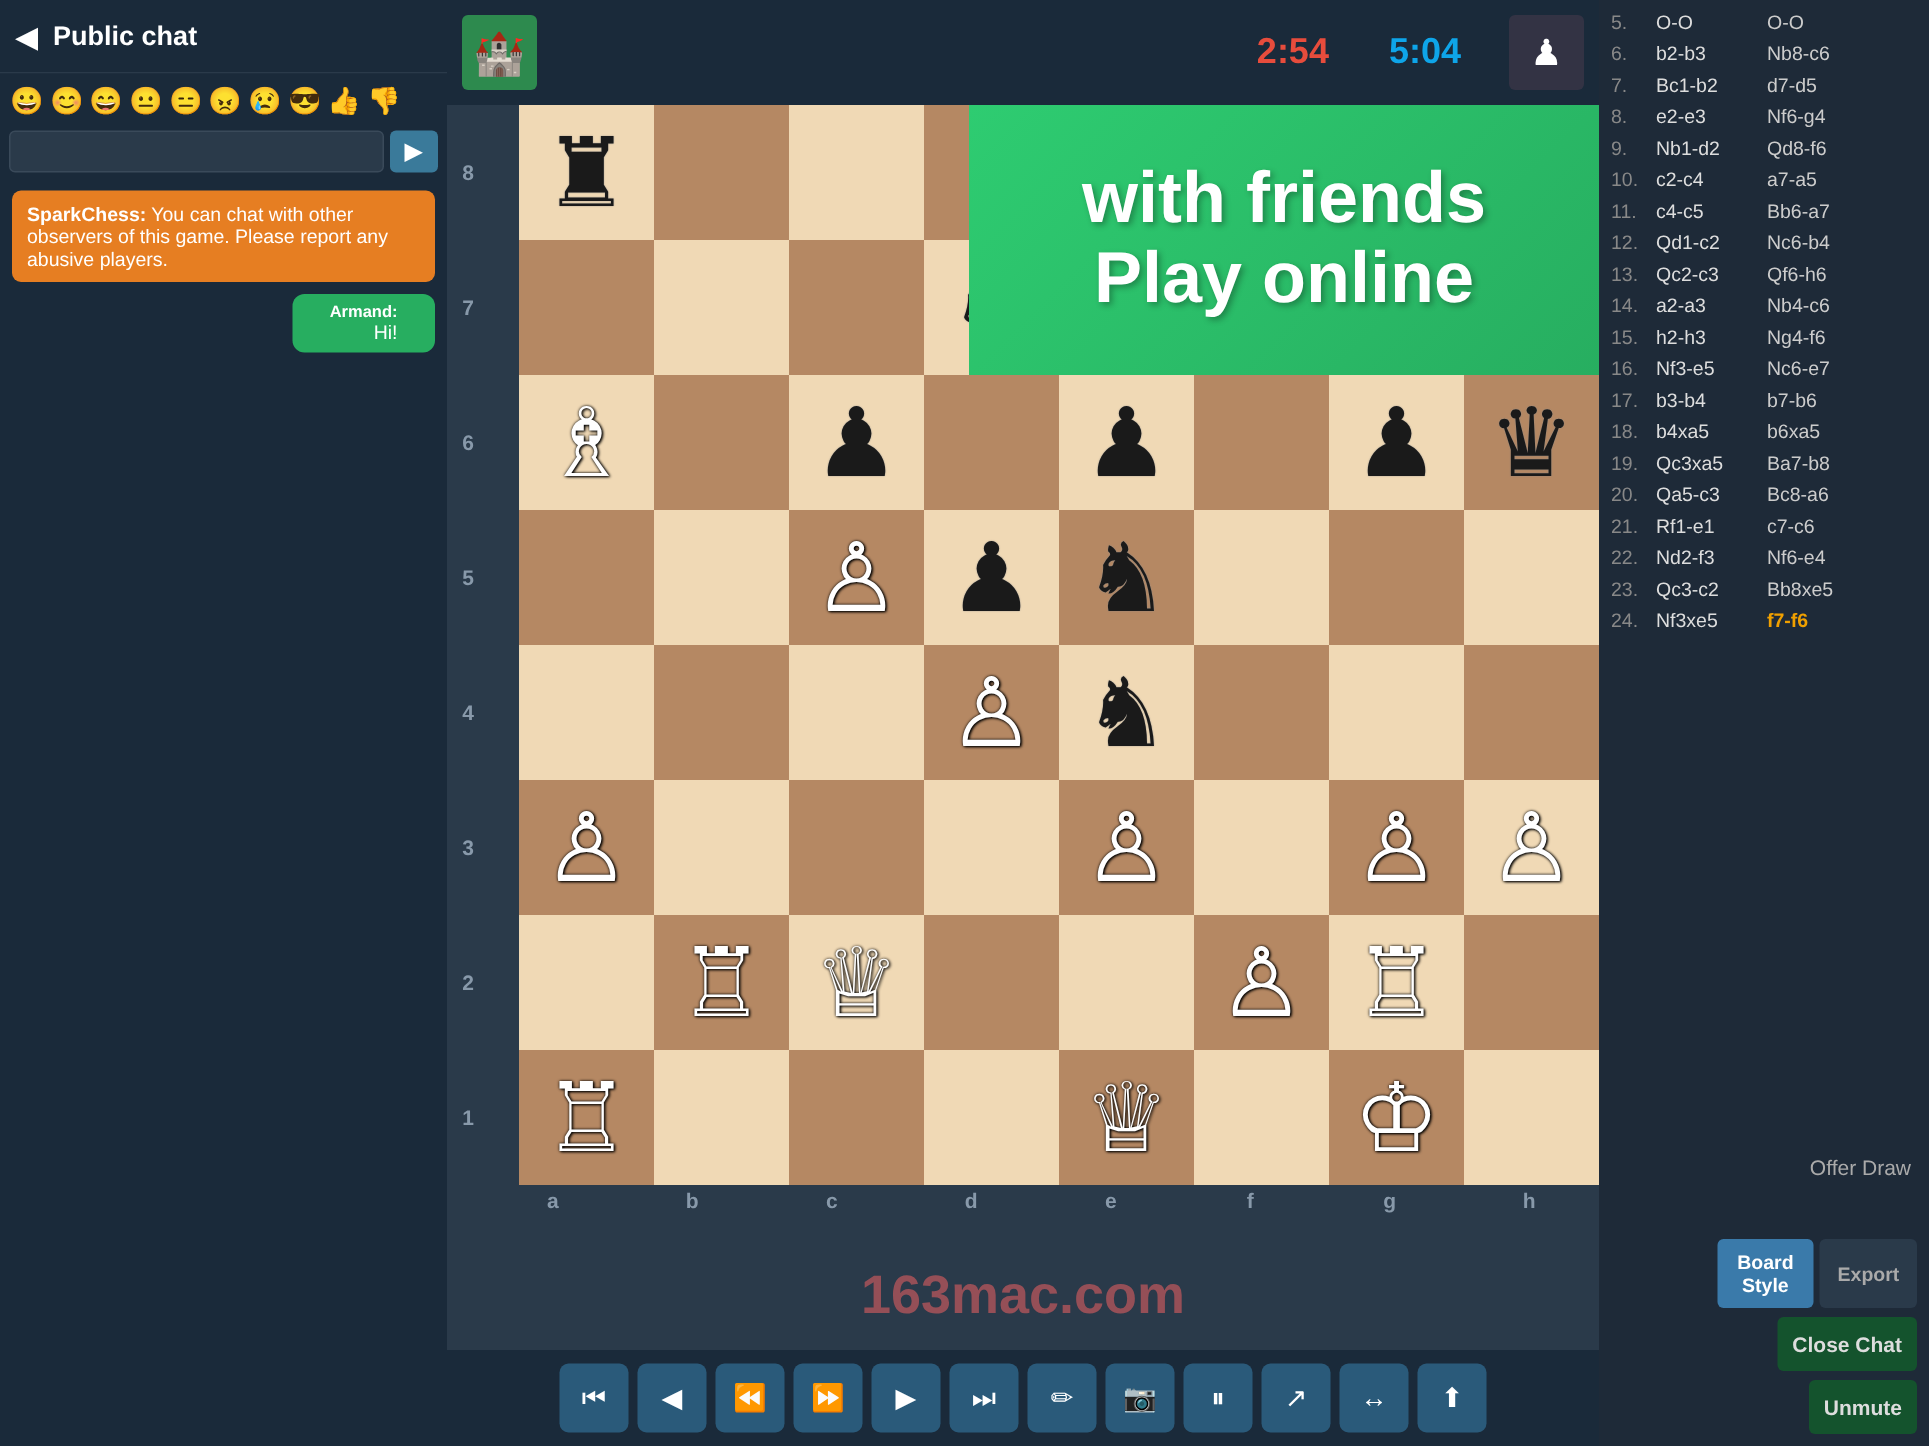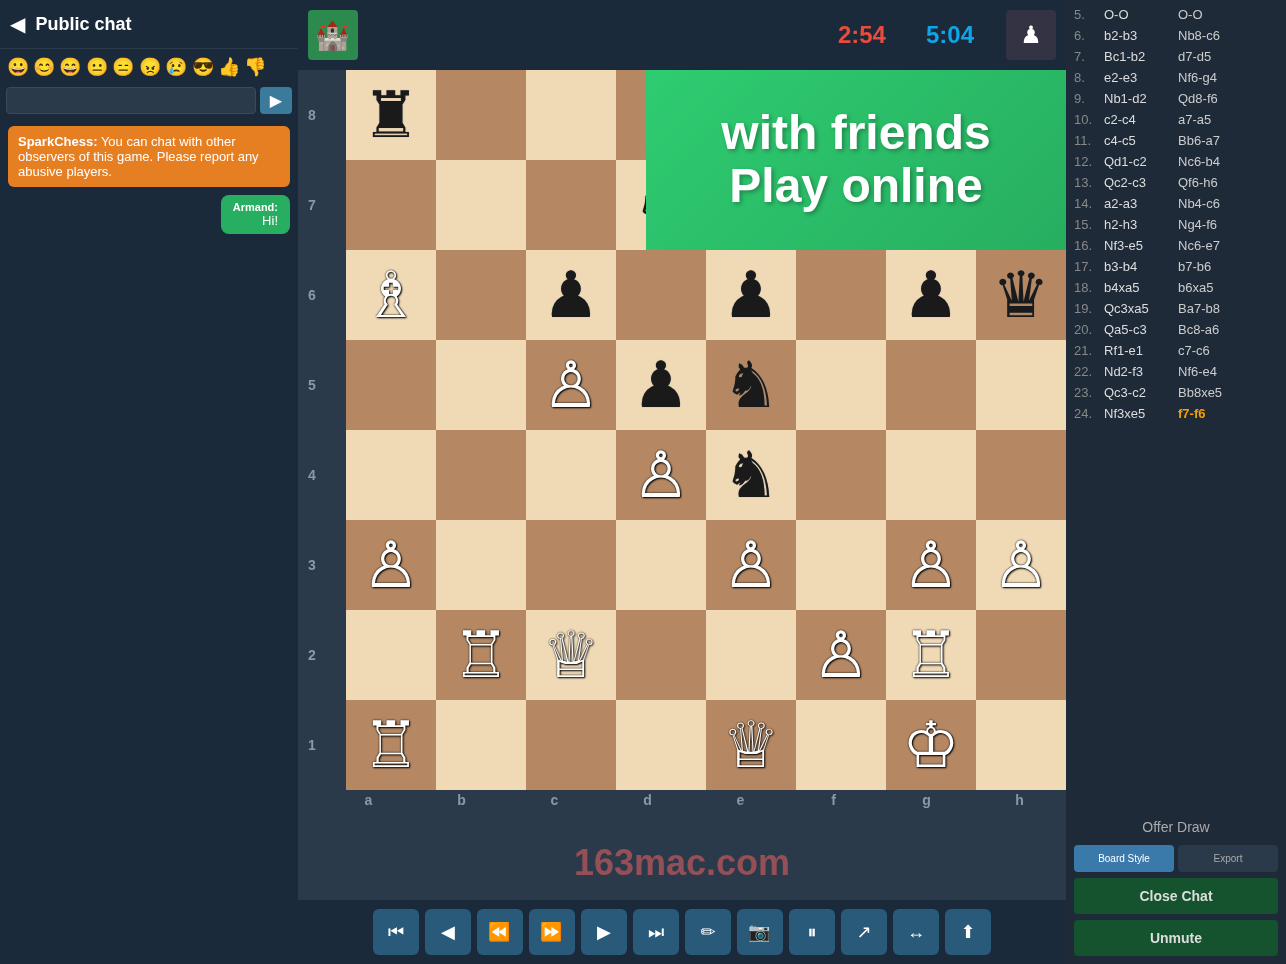--- a/index.html
+++ b/index.html
@@ -84,21 +84,21 @@
       color: white;
       padding: 8px 10px;
       border-radius: 6px;
       font-size: 13px;
     }
     .msg-system strong { font-weight: bold; }
     .msg-user {
       align-self: flex-end;
       background: #27ae60;
       color: white;
-      padding: 6px 12px;
+      padding: 6px 25px;
       border-radius: 8px;
       font-size: 13px;
       max-width: 80%;
       text-align: right;
     }
     .msg-user .username {
       font-weight: bold;
       font-size: 11px;
       display: block;
     }
@@ -310,42 +310,44 @@
     }
     .move-black {
       width: 72px;
     }
     .move-highlight { color: #f0a000; font-weight: bold; }
     #bottom-buttons {
       padding: 8px;
       display: flex;
       flex-direction: column;
       gap: 6px;
+      align-items: flex-end;
     }
     #offer-draw-btn {
       background: none;
       color: #aaa;
       border: none;
       font-size: 14px;
       text-align: center;
       cursor: pointer;
       padding: 4px;
     }
     #tab-row {
       display: flex;
       gap: 4px;
     }
     .tab-btn {
       flex: 1;
       padding: 8px 4px;
       border: none;
       border-radius: 4px;
-      font-size: 10px;
-      cursor: pointer;
-      font-weight: normal;
+      font-size: 13px;
+      cursor: pointer;
+      font-weight: bold;
+      margin-top: 30px;
     }
     .tab-active { background: #3a7aaa; color: white; }
     .tab-inactive { background: #2a3a4a; color: #aaa; }
     .action-btn {
       padding: 10px;
       border: none;
       border-radius: 4px;
       font-size: 14px;
       cursor: pointer;
       font-weight: bold;

